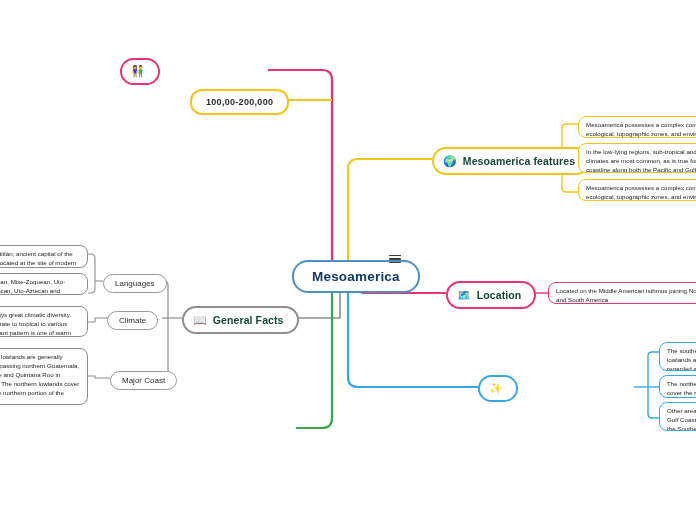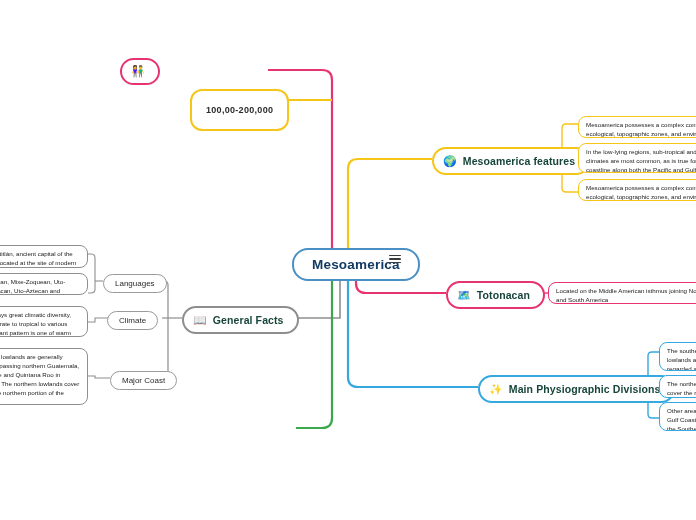--- a/index.html
+++ b/index.html
@@ -46,20 +46,21 @@
 
   
   .root {
     border: 2px solid #4a90c4;
     border-radius: 16px;
     padding: 7px 18px;
     color: #123a63;
     font-weight: bold;
     font-size: 13.5px;
     letter-spacing: .2px;
+    margin-top: 12px;
   }
 
   
   .branch {
     border-radius: 14px;
     border-width: 2px;
     border-style: solid;
     padding: 6px 13px 6px 9px;
     font-weight: bold;
     font-size: 10.5px;
@@ -99,21 +100,21 @@
   .leaf.blue   { border-color: #35a8e0; }
 
   .b-pink   { border-color: #e8346e; }
   .b-yellow { border-color: #f5c518; }
   .b-grey   { border-color: #8e8e8e; }
   .b-blue   { border-color: #35a8e0; }
 
   .pill-yellow {
     border: 2px solid #f5c518;
     border-radius: 12px;
-    padding: 14px 14px;
+    padding: 6px 14px;
     font-size: 9px;
     font-weight: bold;
     color: #2b2b2b;
     letter-spacing: .3px;
   }
 
   
   .root-menu {
     position: absolute;
     left: 389px;
@@ -235,30 +236,29 @@
   </div>
   <div class="node leaf grey" style="left:-62px; top:306px; width:150px; height:31px;">
     <span>Mesoamerica displays great climatic diversity, ranging from temperate to tropical to various climates; the dominant pattern is one of warm temperatures and moderate</span>
   </div>
   <div class="node leaf grey" style="left:-62px; top:348px; width:150px; height:57px;">
     <span>The southern Maya lowlands are generally regarded as encompassing northern Guatemala, southern Campeche and Quintana Roo in Mexico, and Belize. The northern lowlands cover the remainder of the northern portion of the Yucatán</span>
   </div>
 
   <div class="node branch b-pink" style="left:446px; top:281px;">
     <span class="emoji">🗺️</span>
-    <span>Totonacan</span>
+    <span>Location</span>
   </div>
 
   <div class="node leaf pink" style="left:548px; top:282px; width:170px; height:22px;">
     <span>Located on the Middle American isthmus joining North and South America</span>
   </div>
 
   <div class="node branch b-blue" style="left:478px; top:375px;">
     <span class="emoji">✨</span>
-    <span>Main Physiographic Divisions</span>
   </div>
 
   <div class="node leaf blue" style="left:659px; top:342px; width:92px; height:29px;">
     <span>The southern Maya lowlands are generally regarded as encompassing northern Guatemala, southern Campeche and Quintana Roo</span>
   </div>
   <div class="node leaf blue" style="left:659px; top:375px; width:92px; height:23px;">
     <span>The northern lowlands cover the remainder of the northern portion of the Yucatán</span>
   </div>
   <div class="node leaf blue" style="left:659px; top:402px; width:92px; height:29px;">
     <span>Other areas include the Gulf Coast Lowlands and the Southeastern highlands</span>

